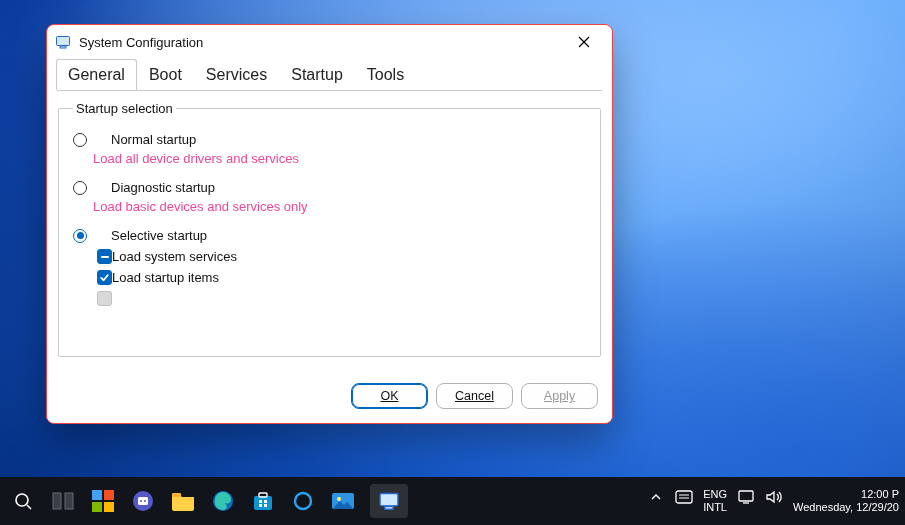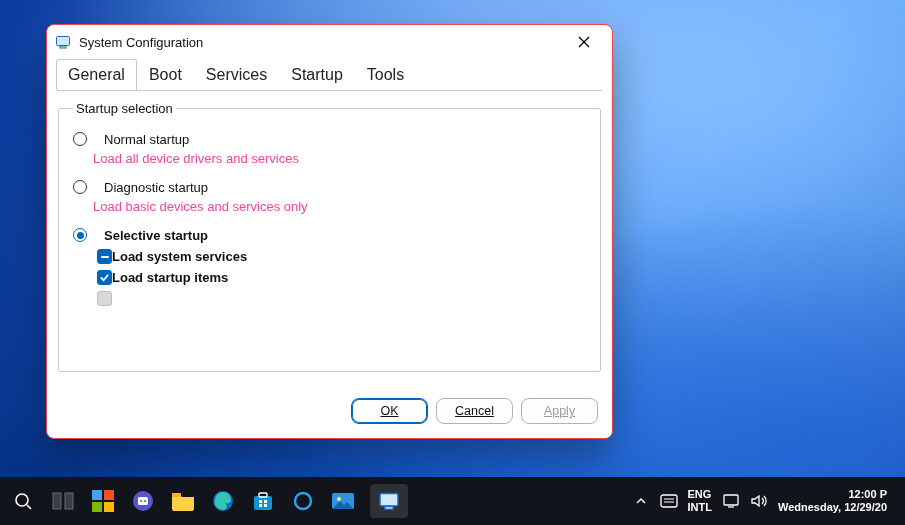--- a/index.html
+++ b/index.html
@@ -32,22 +32,22 @@
 
   .tabstrip{display:flex;gap:0;padding:0 9px;border-bottom:1px solid #fff;}
   .tab{padding:6px 11px 6px;border:1px solid transparent;border-bottom:none;font-size:16px;color:#222;cursor:default;margin-bottom:-1px;}
   .tab.active{border-color:#c9c9c9;border-top-left-radius:3px;border-top-right-radius:3px;background:#fff;}
   .tabstrip-line{height:1px;background:#c9c9c9;margin:0 10px;}
 
   .pane{padding:10px 11px 8px 11px;}
   fieldset{border:1px solid #c9c9c9;border-radius:2px;margin:0;padding:10px 14px 50px 14px;}
   legend{padding:0 3px;font-size:13px;}
   .opt{margin:6px 0 14px 0;}
-  .opt:last-child{margin-bottom:15px;font-weight:bold;}
-  .radio-row{display:flex;gap:17px;}
+  .opt:last-child{margin-bottom:0;}
+  .radio-row{display:flex;align-items:center;gap:24px;}
   .desc{margin:4px 0 0 20px;color:#ec4899;}
   .sub{margin:6px 0 0 24px;display:flex;align-items:flex-start;}
   .sub.disabled{color:#9a9a9a;}
   
   .radio{width:14px;height:14px;border:1.5px solid #333;border-radius:50%;box-sizing:border-box;display:inline-flex;align-items:center;justify-content:center;flex:none;}
   .radio.sel{border-color:#0067c0;}
   .radio.sel::after{content:"";width:7px;height:7px;background:#0067c0;border-radius:50%;}
   
   .cb{width:15px;height:15px;border-radius:3px;box-sizing:border-box;display:inline-flex;align-items:center;justify-content:center;flex:none;border:1px solid #888;background:#fff;}
   .cb.fill{background:#0067c0;border-color:#0067c0;}
@@ -60,21 +60,21 @@
   .btn{min-width:75px;height:24px;border:1px solid #b2b2b2;border-radius:8px;background:#fefefe;font-size:12.5px;display:flex;align-items:center;justify-content:center;cursor:default;text-decoration:underline;}
   .btn.def{border-color:#0067c0;box-shadow:0 0 0 1px #0067c0 inset;}
   .btn.disabled{color:#9a9a9a;}
 
   
   .taskbar{position:absolute;left:0;right:0;bottom:0;height:48px;background:#11151b;display:flex;align-items:center;color:#fff;font-size:11px;}
   .tb-left{display:flex;align-items:center;gap:14px;padding-left:10px;}
   .tb-ico{width:26px;height:26px;display:flex;align-items:center;justify-content:center;border-radius:4px;}
   .tb-ico.active{background:rgba(255,255,255,0.12);padding:4px 6px;}
   .tb-spacer{flex:1;}
-  .tb-right{display:flex;align-items:center;gap:10px;padding-right:18px;font-weight:bold;}
+  .tb-right{display:flex;gap:10px;padding-right:6px;}
   .lang{line-height:13px;font-size:11px;text-align:left;}
   .clock{text-align:right;line-height:13px;font-size:11px;white-space:nowrap;}
   .tray-ico{width:18px;height:18px;display:flex;align-items:center;justify-content:center;}
   .tray-ico svg{stroke:#fff;}
 
   
   .mini-monitor svg rect{fill:#cfeaff;stroke:#2767c9;}
 </style>
 </head>
 <body>

